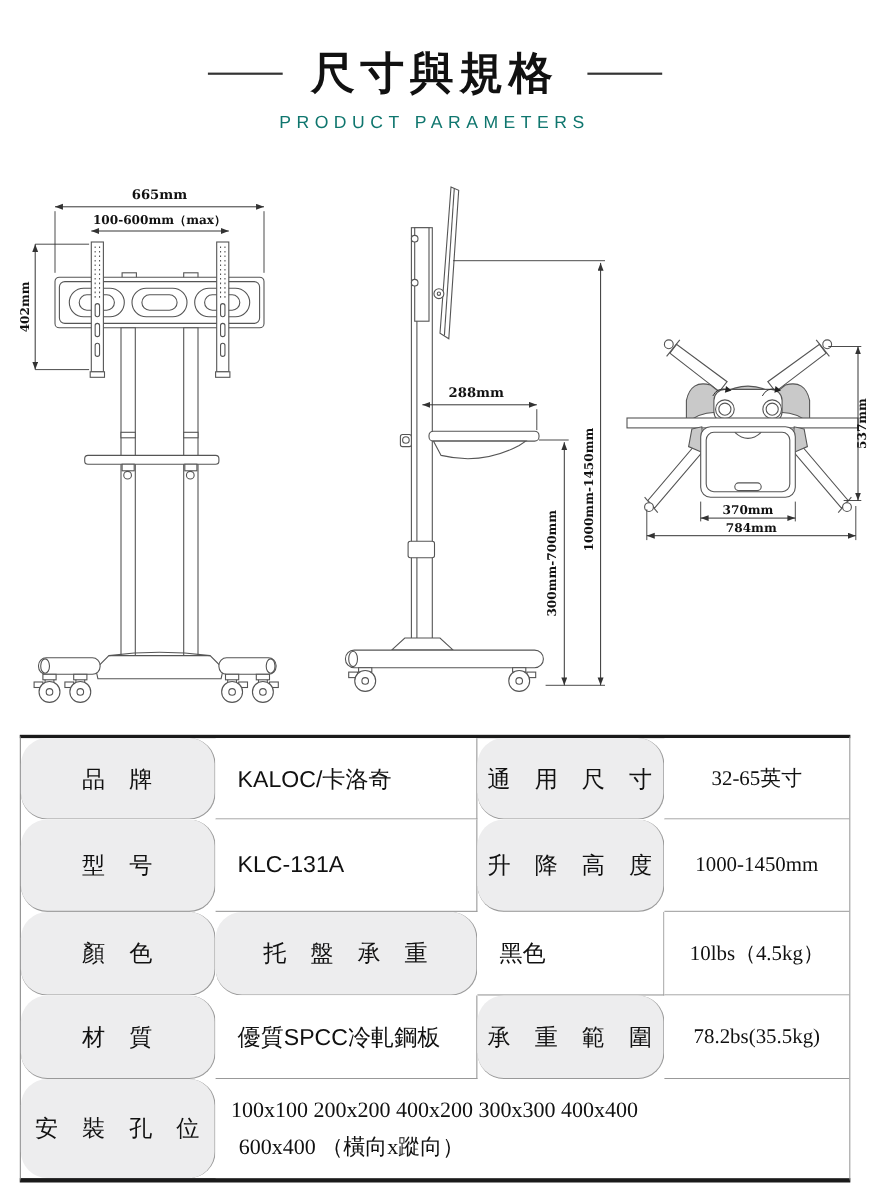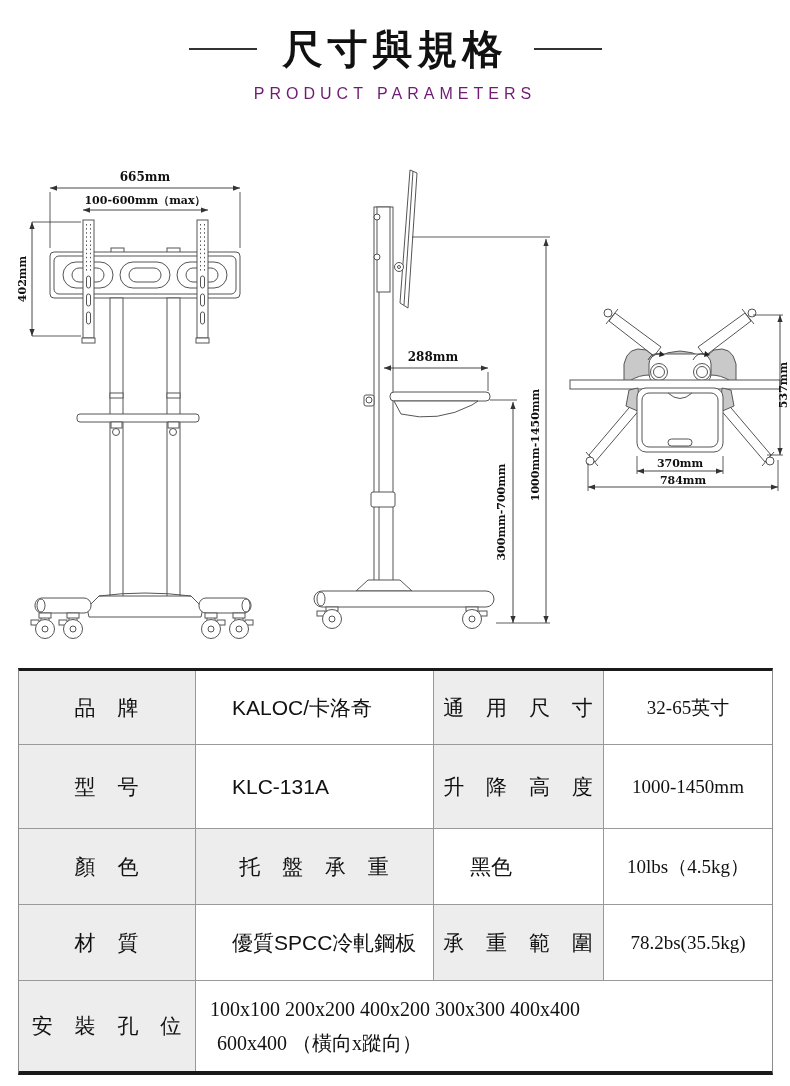--- a/index.html
+++ b/index.html
@@ -2,29 +2,29 @@
 <html><head>
 <meta charset="utf-8">
 <style>
   html,body{margin:0;padding:0;}
   body{
     width:790px;height:1086px;position:relative;background:#ffffff;
     font-family:"Liberation Sans","DejaVu Sans",sans-serif;color:#111;
     overflow:hidden;
   }
   
-  .hdr{position:absolute;top:26px;left:0;width:790px;text-align:center;}
+  .hdr{position:absolute;top:44px;left:0;width:790px;text-align:center;}
   .title-row{display:flex;align-items:center;justify-content:center;}
   .title-line{width:68px;height:2px;background:#333;}
   .title-text{
     font-size:40px;font-weight:700;letter-spacing:5px;color:#111;
     margin:0 26px;line-height:1.15;
   }
   .subtitle{
-    margin-top:13px;font-size:16px;letter-spacing:5px;color:#701a75;font-weight:500;
+    margin-top:13px;font-size:16px;letter-spacing:5px;color:#0f766e;font-weight:500;
   }
   
   .drawing{position:absolute;}
   #front-view{left:15px;top:160px;}
   #side-view{left:300px;top:155px;}
   #top-view{left:556px;top:290px;}
   .lineart{stroke:#555;stroke-width:1;fill:none;}
   .white{fill:#ffffff;stroke:#555;stroke-width:1;}
   .gray{fill:#c9c9c9;stroke:#555;stroke-width:1;}
   .dimline{stroke:#333;stroke-width:0.9;fill:none;}
@@ -42,23 +42,23 @@
     box-sizing:content-box;
   }
   .cell{
     border-right:1px solid #999;border-bottom:1px solid #999;
     display:flex;align-items:center;box-sizing:border-box;
   }
   .cell.last-col{border-right:none;font-family:Liberation Serif, serif;}
   .cell.last-row{border-bottom:none;}
   .lbl{
     background:#ededee;justify-content:center;
-    font-size:21px;color:#111;word-spacing:14px;letter-spacing:1px;font-weight:500;
-  }
-  .val-left{background:#fff;padding-left:36px;font-size:21px;}
+    font-size:21px;color:#111;word-spacing:14px;letter-spacing:1px;font-weight:500;border-radius:24px;
+  }
+  .val-left{background:#fff;padding-left:20px;font-size:21px;}
   .val-right{background:#fff;justify-content:center;font-size:19px;}
   .val-span{
     background:#fff;grid-column:2 / 5;flex-direction:column;align-items:flex-start;
     justify-content:center;padding-left:14px;font-size:20px;line-height:1.72;
   }
   .val-span .line2{margin-left:7px;}
 </style>
 </head>
 <body>
 

